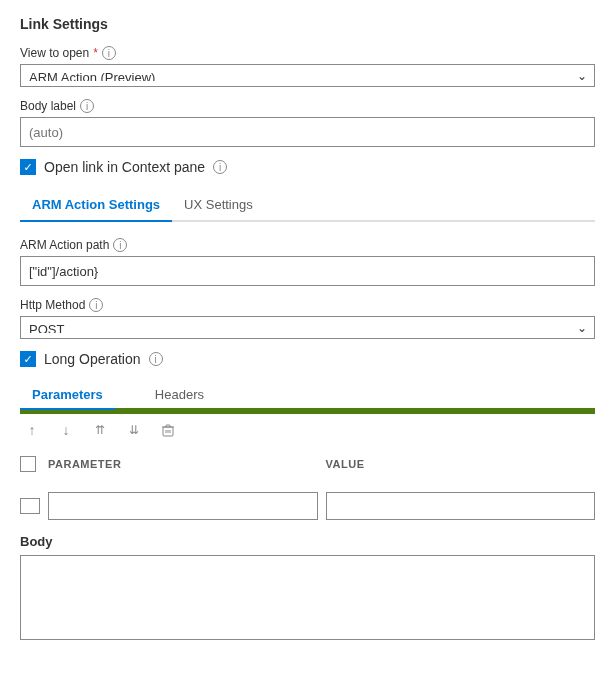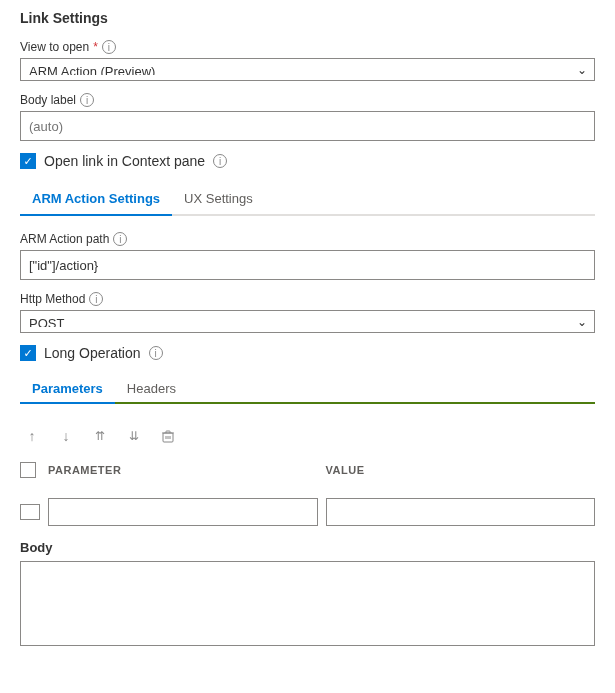--- a/index.html
+++ b/index.html
@@ -5,21 +5,21 @@
     * { box-sizing: border-box; margin: 0; padding: 0; }
     body {
       font-family: 'Segoe UI', Arial, sans-serif;
       font-size: 13px;
       color: #333;
       background: #fff;
       width: 615px;
       min-height: 693px;
     }
     .panel {
-      padding: 10px 20px;
+      padding: 16px 20px;
     }
     .section-title {
       font-size: 14px;
       font-weight: 600;
       color: #333;
       margin-bottom: 14px;
     }
     .field-group {
       margin-bottom: 12px;
     }
@@ -199,22 +199,23 @@
       min-height: 80px;
       border: none;
       outline: none;
       padding: 6px 8px;
       font-size: 13px;
       resize: none;
       font-family: 'Segoe UI', Arial, sans-serif;
     }
     .sub-tabs-row {
       display: flex;
-      border-bottom: 2px solid #4d7c0f;
-      margin-bottom: 20px;
+      border-bottom: 6px solid #4d7c0f;
+      margin-bottom: 4px;
+      gap: 28px;
     }
     .sub-tab-item {
       padding: 6px 12px;
       font-size: 13px;
       color: #605e5c;
       cursor: pointer;
       border-bottom: 2px solid transparent;
       margin-bottom: -2px;
     }
     .sub-tab-item.active {

